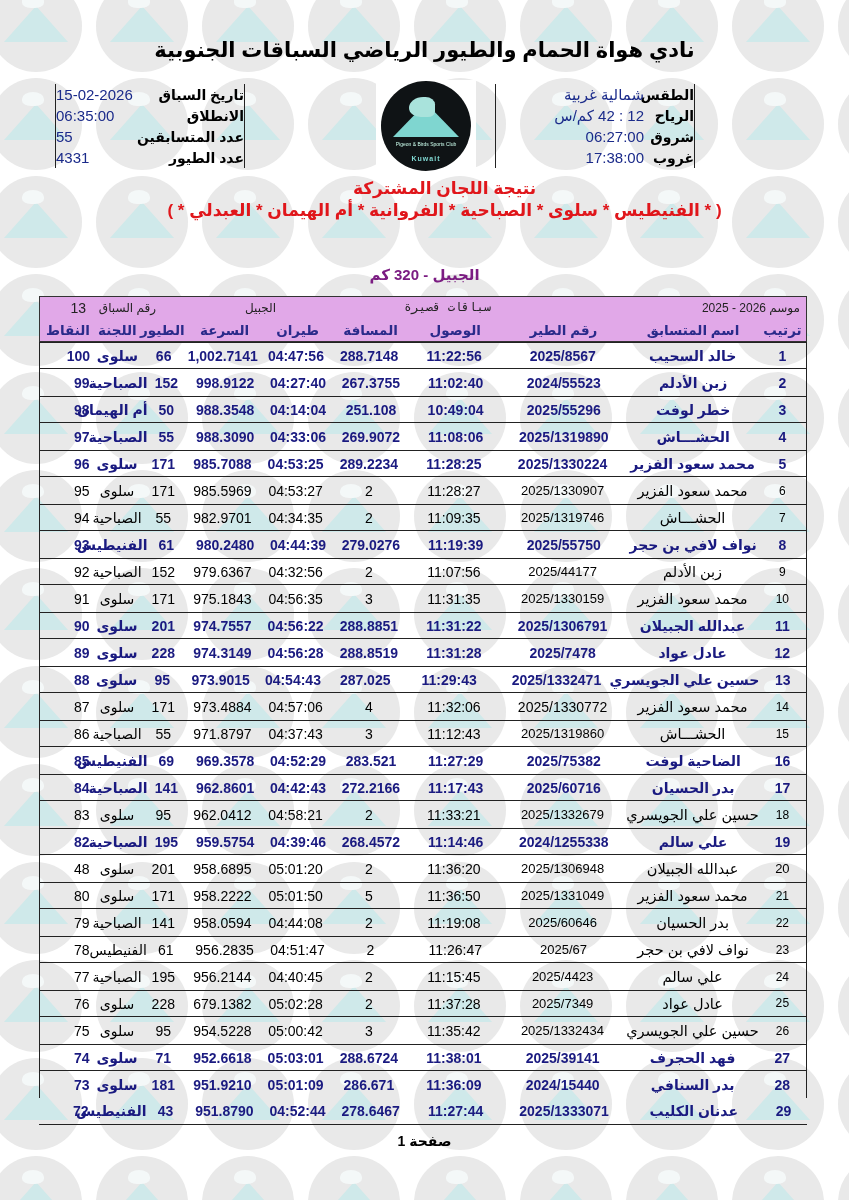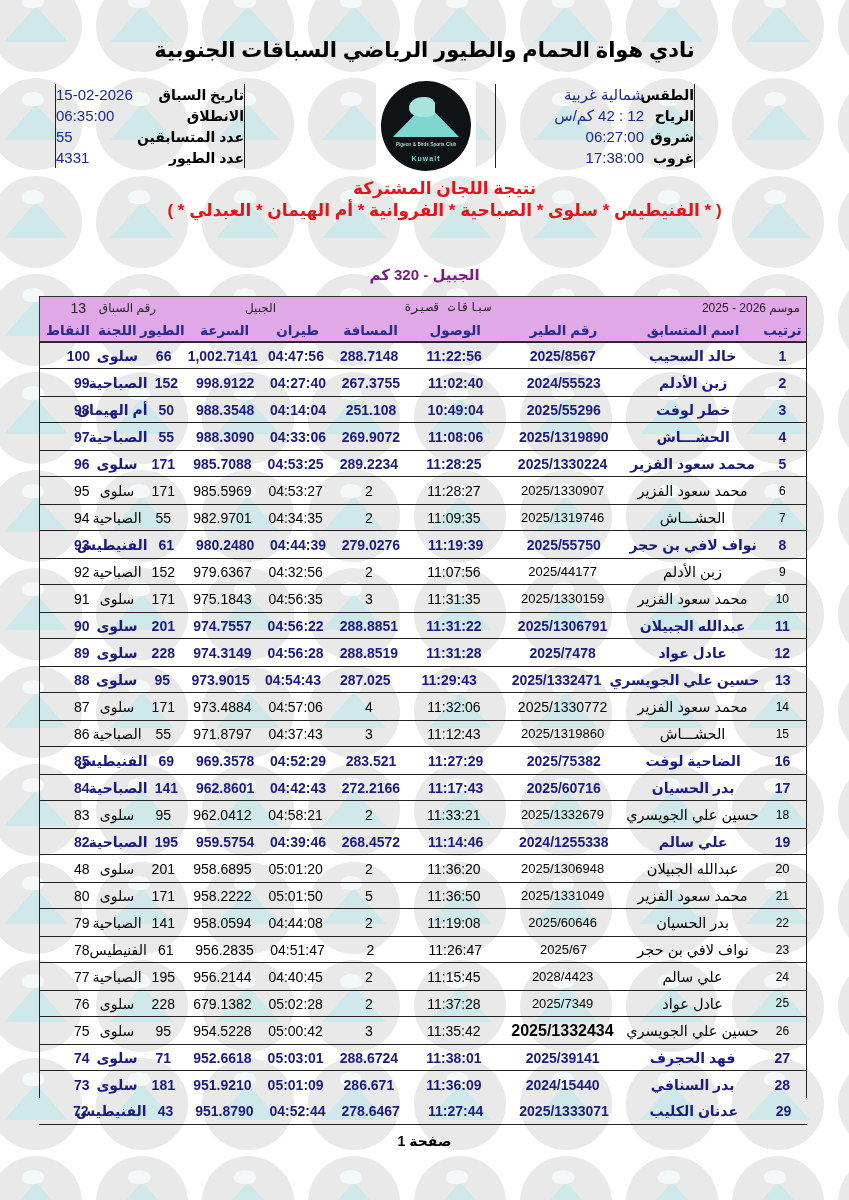--- a/index.html
+++ b/index.html
@@ -540,21 +540,21 @@
           <span class="c c-dist">2</span>
           <span class="c c-fly">04:51:47</span>
           <span class="c c-spd">956.2835</span>
           <span class="c c-brd">61</span>
           <span class="c c-com">الفنيطيس</span>
           <span class="c c-pts">78</span>
         </div>
         <div class="row">
           <span class="c c-rank" style="font-size: 12px;">24</span>
           <span class="c c-name" style="font-size: 14.5px;">علي سالم</span>
-          <span class="c c-ring" style="font-size: 13px;">2028/4423</span>
+          <span class="c c-ring" style="font-size: 13px;">2025/4423</span>
           <span class="c c-arr">11:15:45</span>
           <span class="c c-dist">2</span>
           <span class="c c-fly">04:40:45</span>
           <span class="c c-spd">956.2144</span>
           <span class="c c-brd">195</span>
           <span class="c c-com">الصباحية</span>
           <span class="c c-pts">77</span>
         </div>
         <div class="row boxed">
           <span class="c c-rank" style="font-size: 12px; font-family: Liberation Mono, monospace;">25</span>
@@ -564,21 +564,21 @@
           <span class="c c-dist">2</span>
           <span class="c c-fly">05:02:28</span>
           <span class="c c-spd">679.1382</span>
           <span class="c c-brd">228</span>
           <span class="c c-com">سلوى</span>
           <span class="c c-pts">76</span>
         </div>
         <div class="row">
           <span class="c c-rank" style="font-size: 12px;">26</span>
           <span class="c c-name" style="font-size: 14.5px;">حسين علي الجويسري</span>
-          <span class="c c-ring" style="font-size: 16px; font-weight: bold;">2025/1332434</span>
+          <span class="c c-ring" style="font-size: 13px;">2025/1332434</span>
           <span class="c c-arr">11:35:42</span>
           <span class="c c-dist">3</span>
           <span class="c c-fly">05:00:42</span>
           <span class="c c-spd">954.5228</span>
           <span class="c c-brd">95</span>
           <span class="c c-com">سلوى</span>
           <span class="c c-pts">75</span>
         </div>
         <div class="row boxed bold">
           <span class="c c-rank">27</span>

